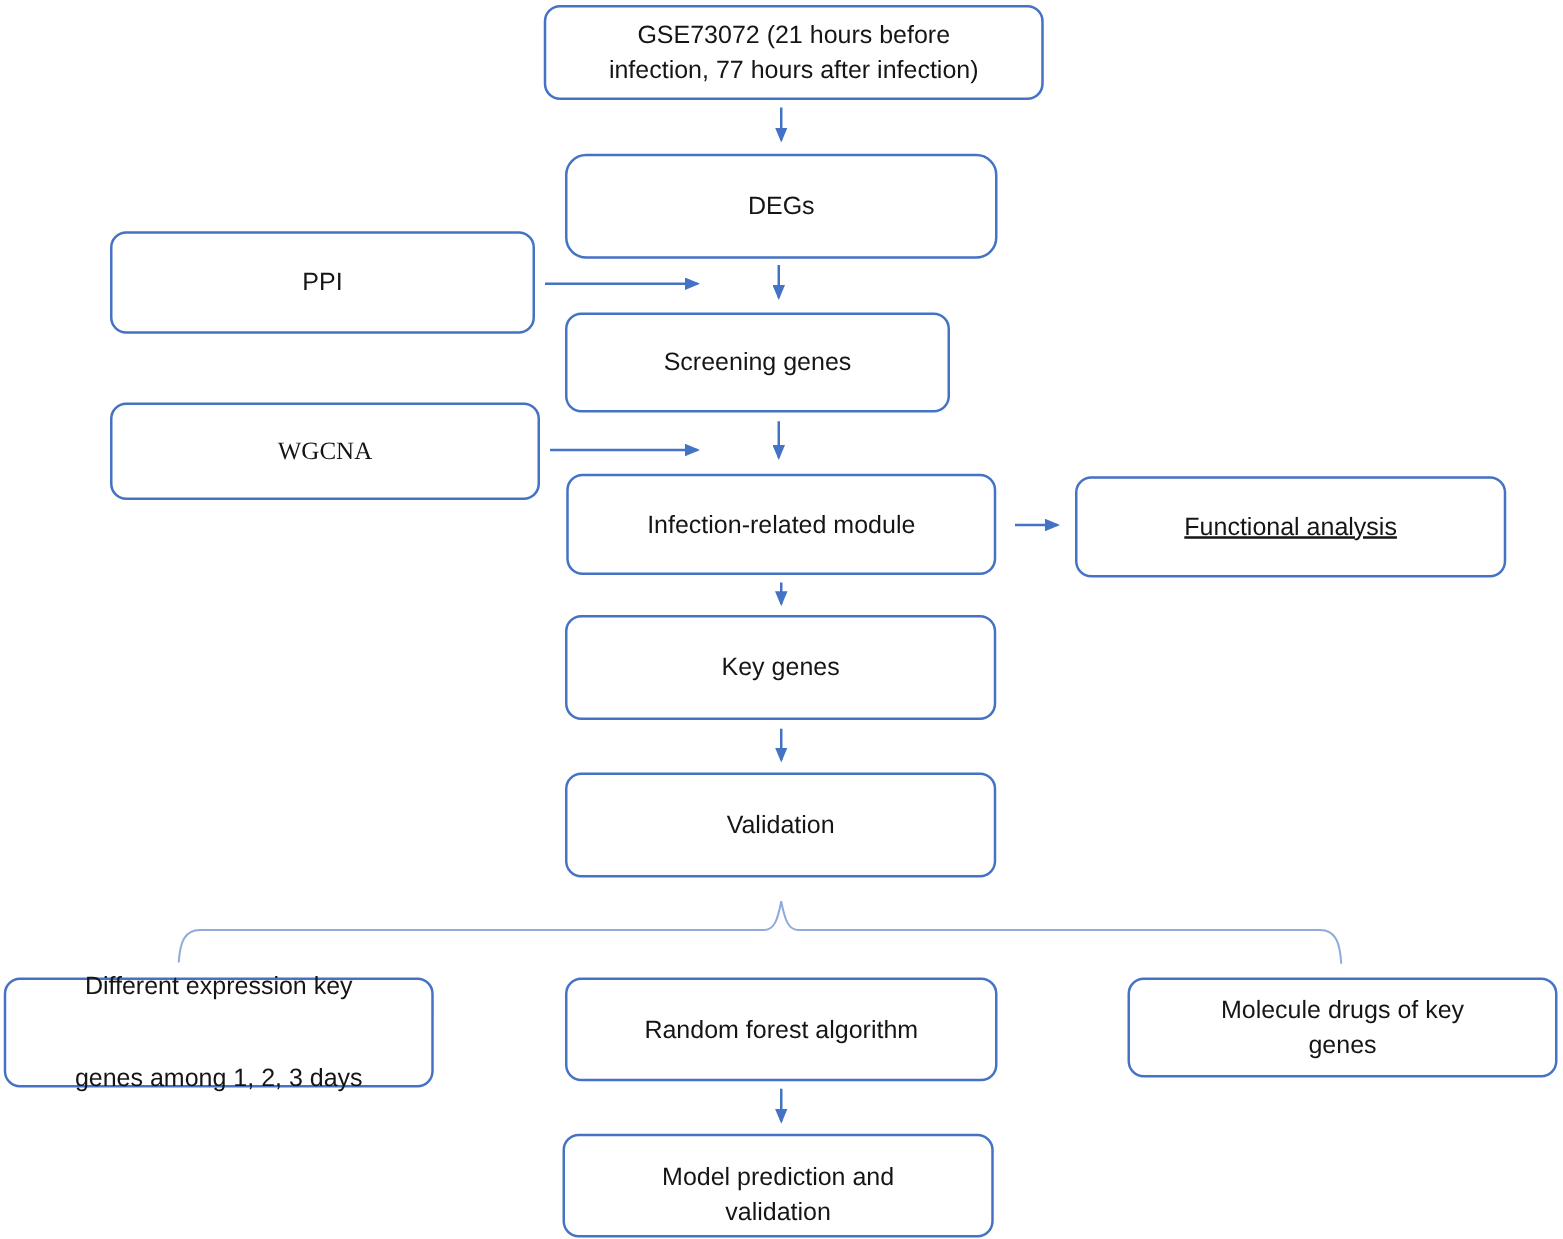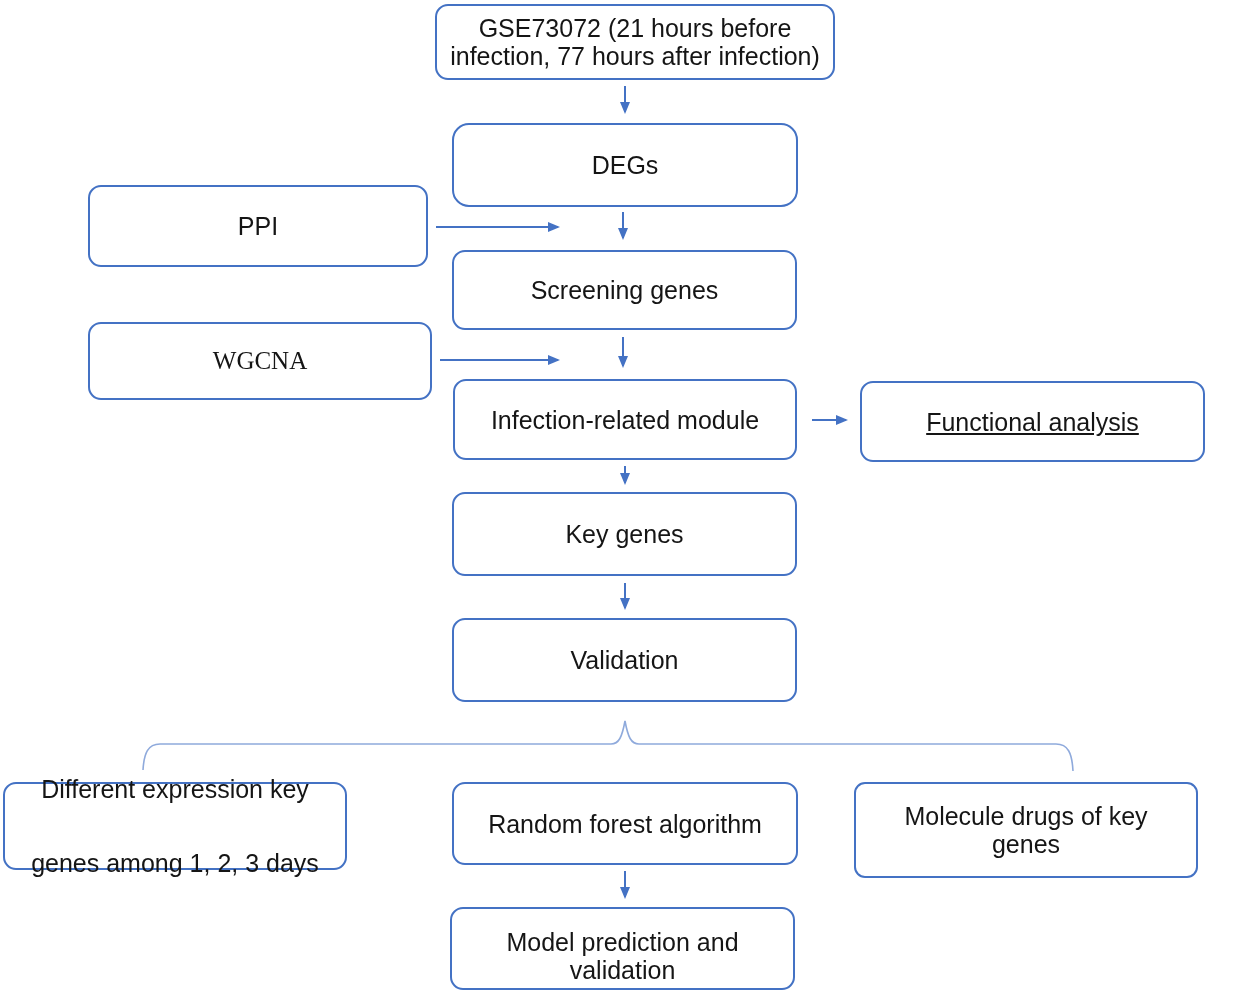--- a/index.html
+++ b/index.html
@@ -26,39 +26,39 @@
     position: absolute;
     box-sizing: border-box;
     border: 2px solid #4472C4;
     border-radius: 13px;
     background: #ffffff;
     display: flex;
     flex-direction: column;
     align-items: center;
     justify-content: center;
     text-align: center;
-    font-size: 25px;
+    font-size: 20px;
     line-height: 28px;
     color: #151515;
     padding: 4px 10px;
   }
   .node .line { display: block; }
 
   #node-gse              { left: 435px; top: 4px;   width: 400px; height: 76px; }
   #node-degs             { left: 452px; top: 123px; width: 346px; height: 84px; border-radius: 17px; }
   #node-ppi              { left: 88px;  top: 185px; width: 340px; height: 82px; }
-  #node-screening        { left: 452px; top: 250px; width: 345px; height: 80px; }
+  #node-screening        { left: 452px; top: 250px; width: 308px; height: 80px; }
   #node-wgcna            { left: 88px;  top: 322px; width: 344px; height: 78px; font-family: Liberation Serif, serif; }
   #node-infection        { left: 453px; top: 379px; width: 344px; height: 81px; }
   #node-functional       { left: 860px; top: 381px; width: 345px; height: 81px; text-decoration: underline; }
   #node-key-genes        { left: 452px; top: 492px; width: 345px; height: 84px; }
   #node-validation       { left: 452px; top: 618px; width: 345px; height: 84px; }
   #node-diff-expression  { left: 3px;   top: 782px; width: 344px; height: 88px; gap: 46px; }
   #node-random-forest    { left: 452px; top: 782px; width: 346px; height: 83px; }
-  #node-molecule-drugs   { left: 854px; top: 782px; width: 344px; height: 96px; border-radius: 11px; }
+  #node-molecule-drugs   { left: 902px; top: 782px; width: 344px; height: 80px; }
   #node-model-prediction { left: 450px; top: 907px; width: 345px; height: 83px; justify-content: flex-end; }
 </style>
 </head>
 <body>
 
 <div class="canvas">
 
   <svg class="edges-layer" width="1250" height="991" viewBox="0 0 1250 991" xmlns="http://www.w3.org/2000/svg">
     <defs>
       <marker id="ah" markerUnits="userSpaceOnUse" markerWidth="12" markerHeight="10" refX="10" refY="5" orient="auto">

